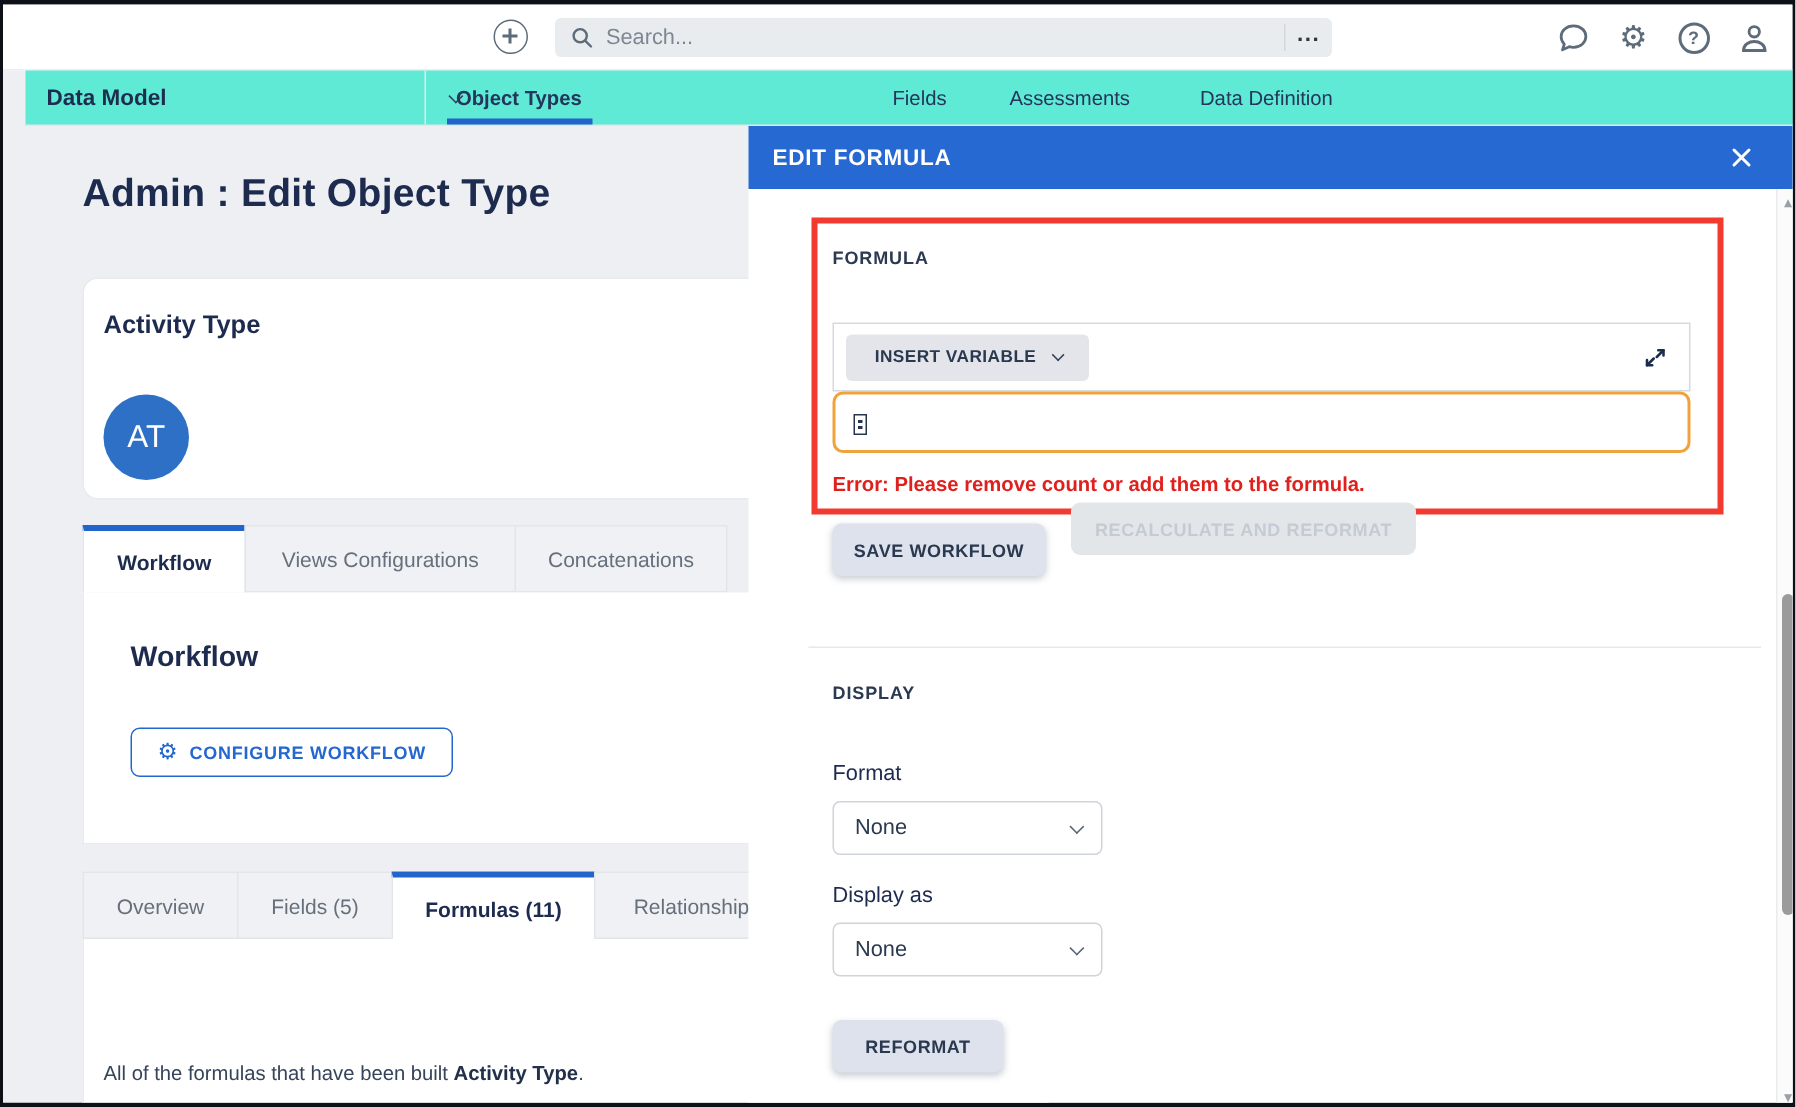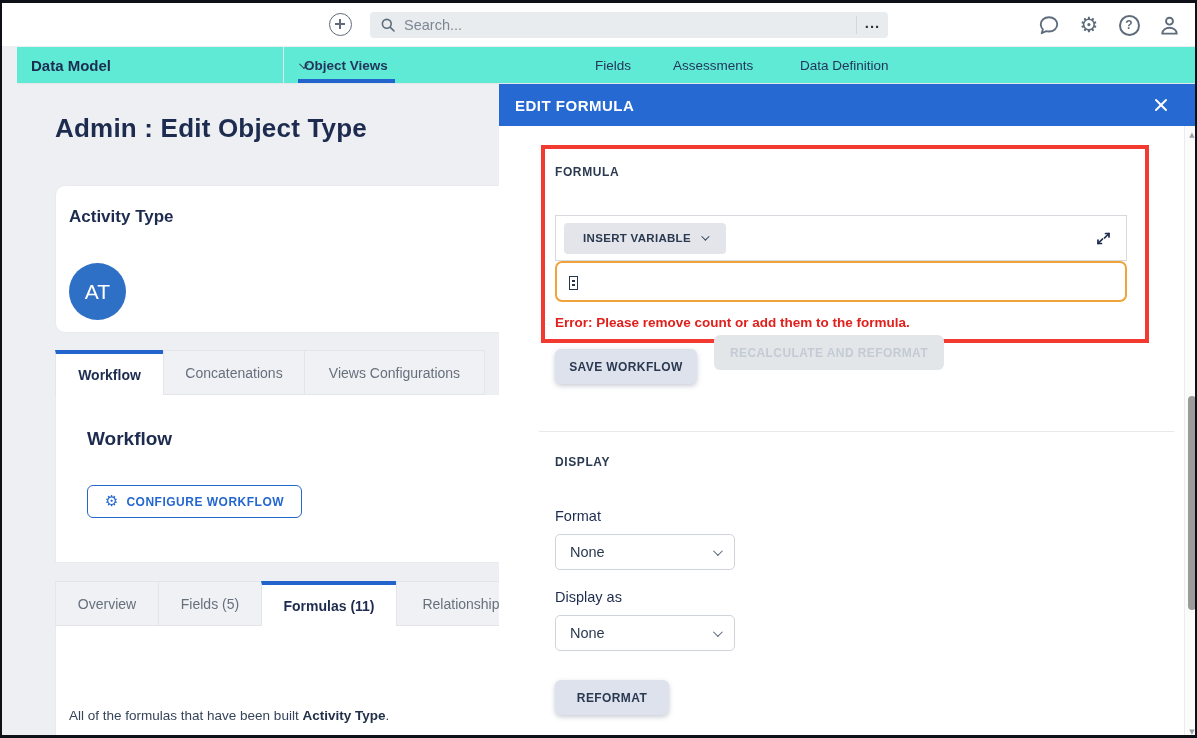--- a/index.html
+++ b/index.html
@@ -142,41 +142,41 @@
       </span>
     </div>
   </header>
 
   <nav class="navrow">
     <div class="context">
       <span class="context-label">Data Model</span>
       <span class="chev"></span>
     </div>
     <div class="nav-divider"></div>
-    <span class="navtab" style="left:287px;font-weight:bold;">Object Views</span>
+    <span class="navtab" style="left:287px;font-weight:bold;">Object Types</span>
     <span class="navtab" style="left:578px;">Fields</span>
     <span class="navtab" style="left:656px;">Assessments</span>
     <span class="navtab" style="left:783px;">Data Definition</span>
     <div class="navtab-underline"></div>
   </nav>
 
   <main class="content">
     <h1 class="page-title">Admin : Edit Object Type</h1>
 
     <section class="card card-object">
       <h2 class="card-title">Activity Type</h2>
       <div class="avatar">
         <span>AT</span>
       </div>
     </section>
 
     <div class="tabs tabs-config">
       <div class="tab tw1 active">Workflow</div>
+      <div class="tab tw3">Views Configurations</div>
       <div class="tab tw2">Concatenations</div>
-      <div class="tab tw3">Views Configurations</div>
     </div>
 
     <section class="card card-workflow">
       <h3 class="wf-heading">Workflow</h3>
       <button class="btn-outline">
         <span class="gear-blue">⚙</span>
         <span class="lbl">CONFIGURE WORKFLOW</span>
       </button>
     </section>
 

